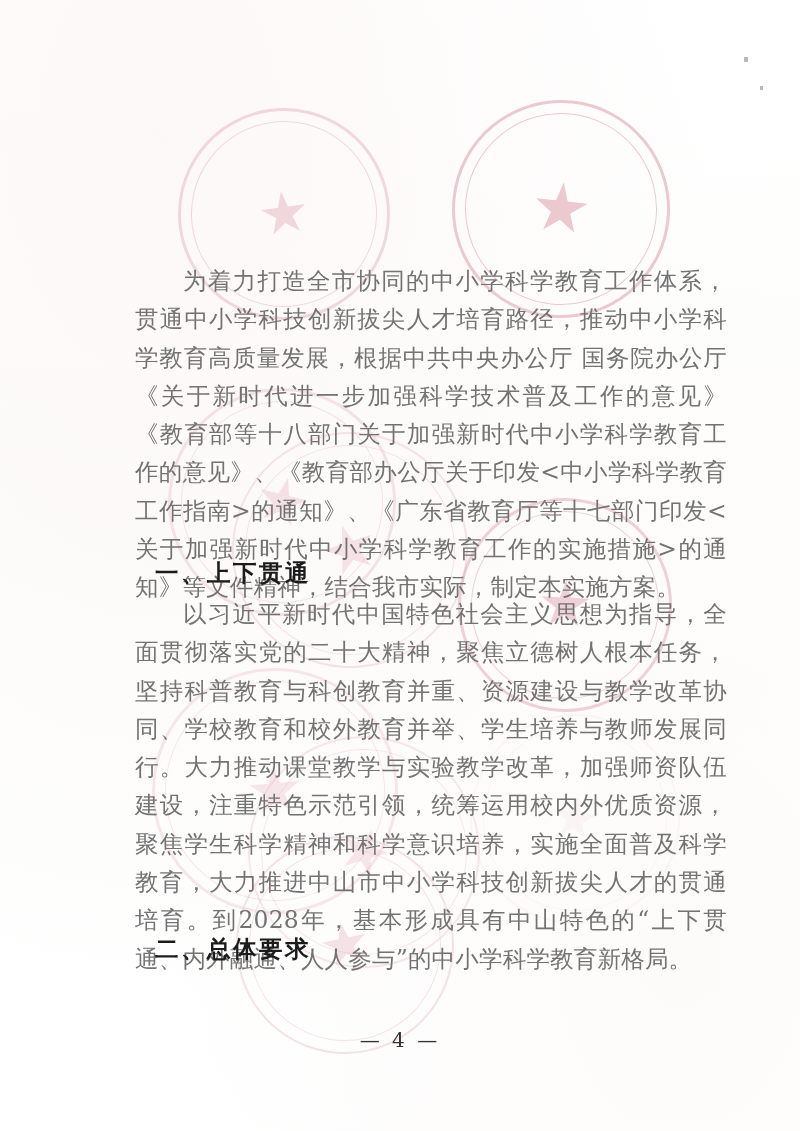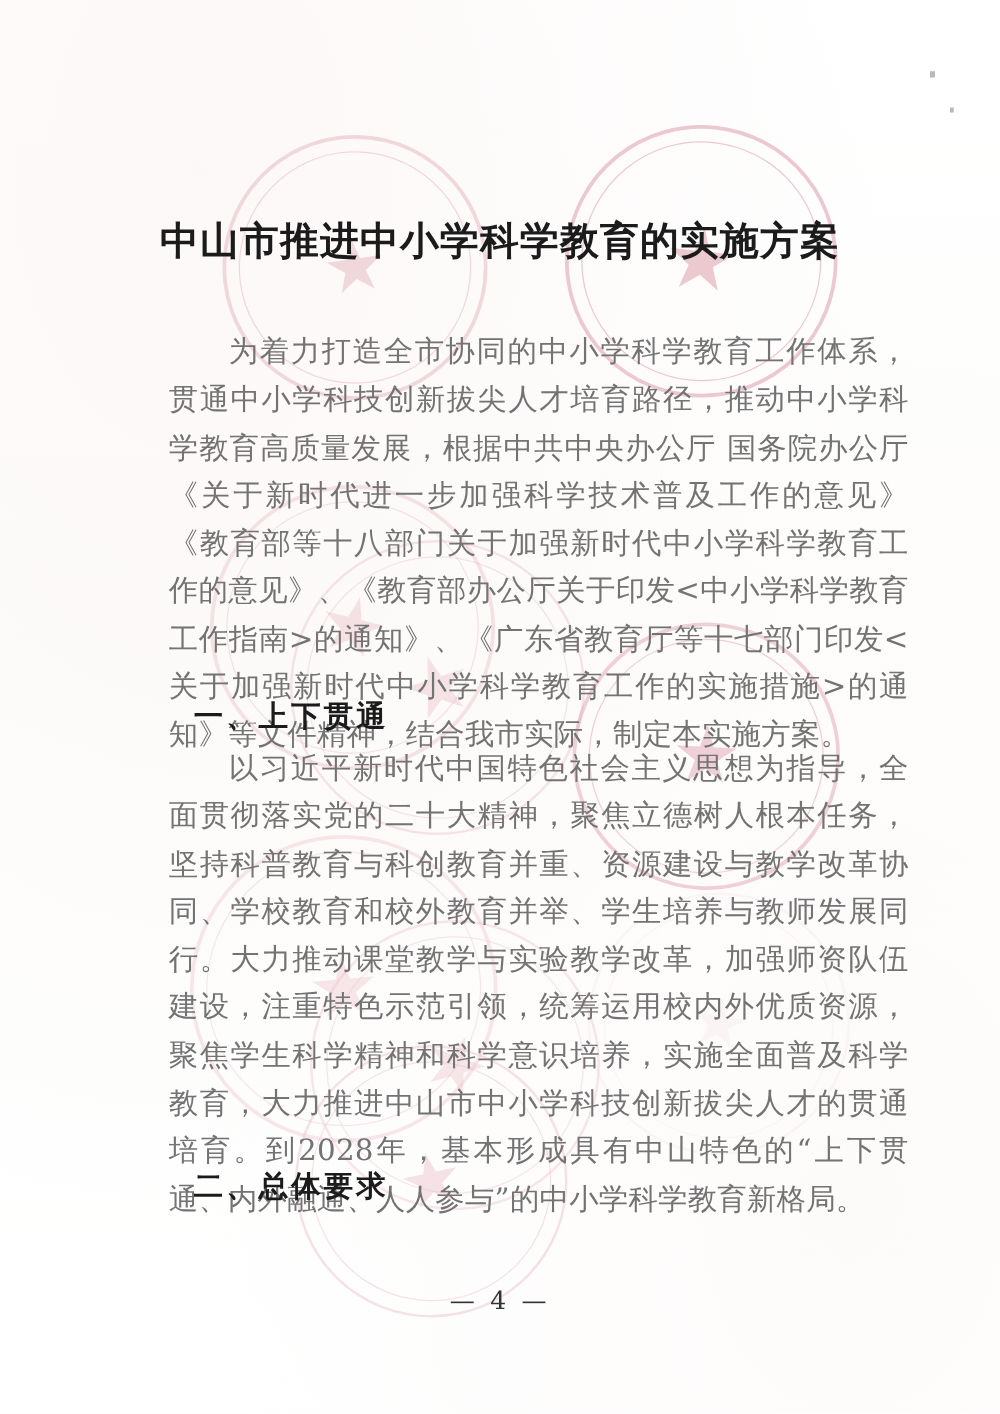--- a/index.html
+++ b/index.html
@@ -320,21 +320,20 @@
           <span style="font-size: 18px; color: rgb(242, 219, 224); transform: rotate(-30.7692deg) translate(0px, -87px) rotate(30.7692deg) translate(-50%, -50%);"></span>
           <span style="font-size: 18px; color: rgb(242, 219, 224); transform: rotate(-13.8462deg) translate(0px, -87px) rotate(13.8462deg) translate(-50%, -50%);"></span>
           <span style="font-size: 18px; color: rgb(242, 219, 224); transform: rotate(3.07692deg) translate(0px, -87px) rotate(-3.07692deg) translate(-50%, -50%);"></span>
           <span style="font-size: 18px; color: rgb(242, 219, 224); transform: rotate(20deg) translate(0px, -87px) rotate(-20deg) translate(-50%, -50%);"></span>
         </div>
       </div>
     </div>
 
   <div id="content">
 
-    <div id="doc-title">中山市推进中小学科学教育的实施方案</div>
 
     <div id="body-blocks">
         <div class="para" style="top: 262px;"><span class="indent"></span><span>为着力打造全市协同的中小学科学教育工作体系，贯通中小学科技创新拔尖人才培育路径，推动中小学科学教育高质量发展，根据中共中央办公厅 国务院办公厅《关于新时代进一步加强科学技术普及工作的意见》《教育部等十八部门关于加强新时代中小学科学教育工作的意见》、《教育部办公厅关于印发&lt;中小学科学教育工作指南&gt;的通知》、《广东省教育厅等十七部门印发&lt;关于加强新时代中小学科学教育工作的实施措施&gt;的通知》等文件精神，结合我市实际，制定本实施方案。</span></div>
         <div class="heading" style="top: 557px;"><span>一、上下贯通</span></div>
         <div class="para" style="top: 595px;"><span class="indent"></span><span>以习近平新时代中国特色社会主义思想为指导，全面贯彻落实党的二十大精神，聚焦立德树人根本任务，坚持科普教育与科创教育并重、资源建设与教学改革协同、学校教育和校外教育并举、学生培养与教师发展同行。大力推动课堂教学与实验教学改革，加强师资队伍建设，注重特色示范引领，统筹运用校内外优质资源，聚焦学生科学精神和科学意识培养，实施全面普及科学教育，大力推进中山市中小学科技创新拔尖人才的贯通培育。到2028年，基本形成具有中山特色的“上下贯通、内外融通、人人参与”的中小学科学教育新格局。</span></div>
         <div class="heading" style="top: 933px;"><span>二、总体要求</span></div>
       </div>
 
     <div id="page-number">— 4 —</div>
 

